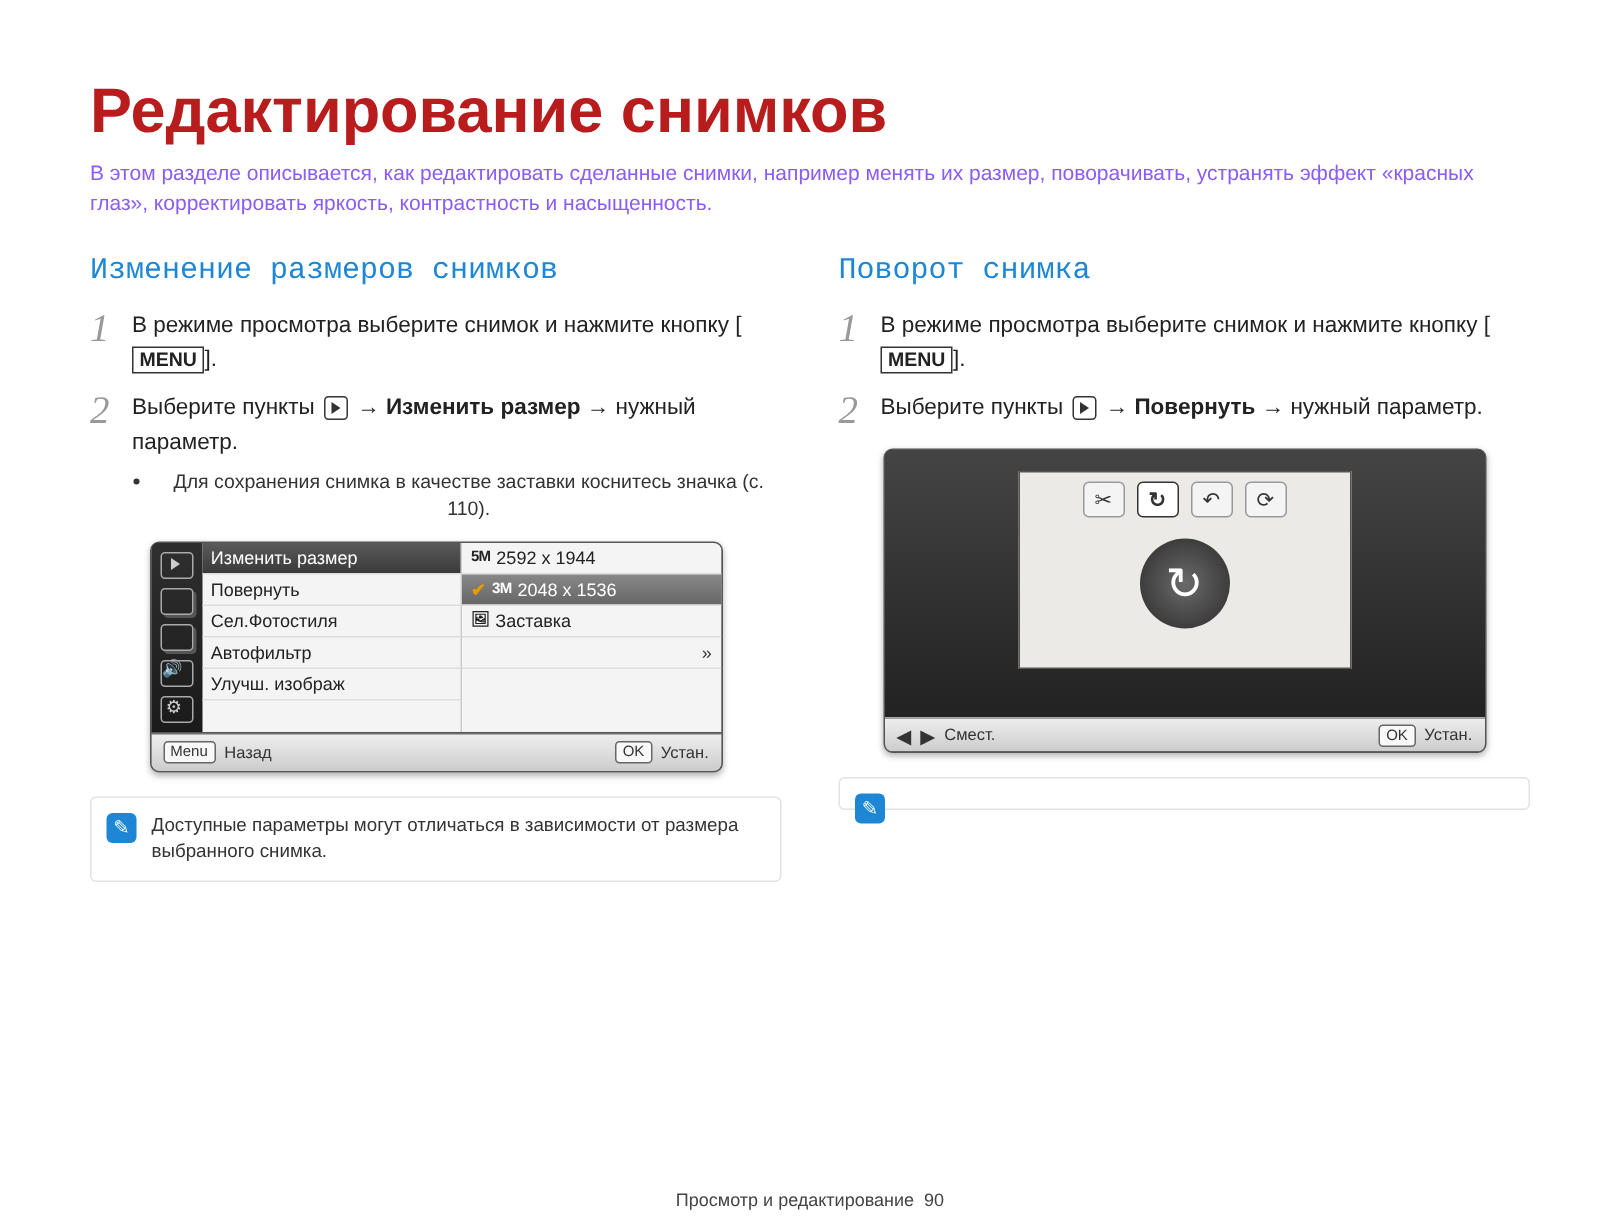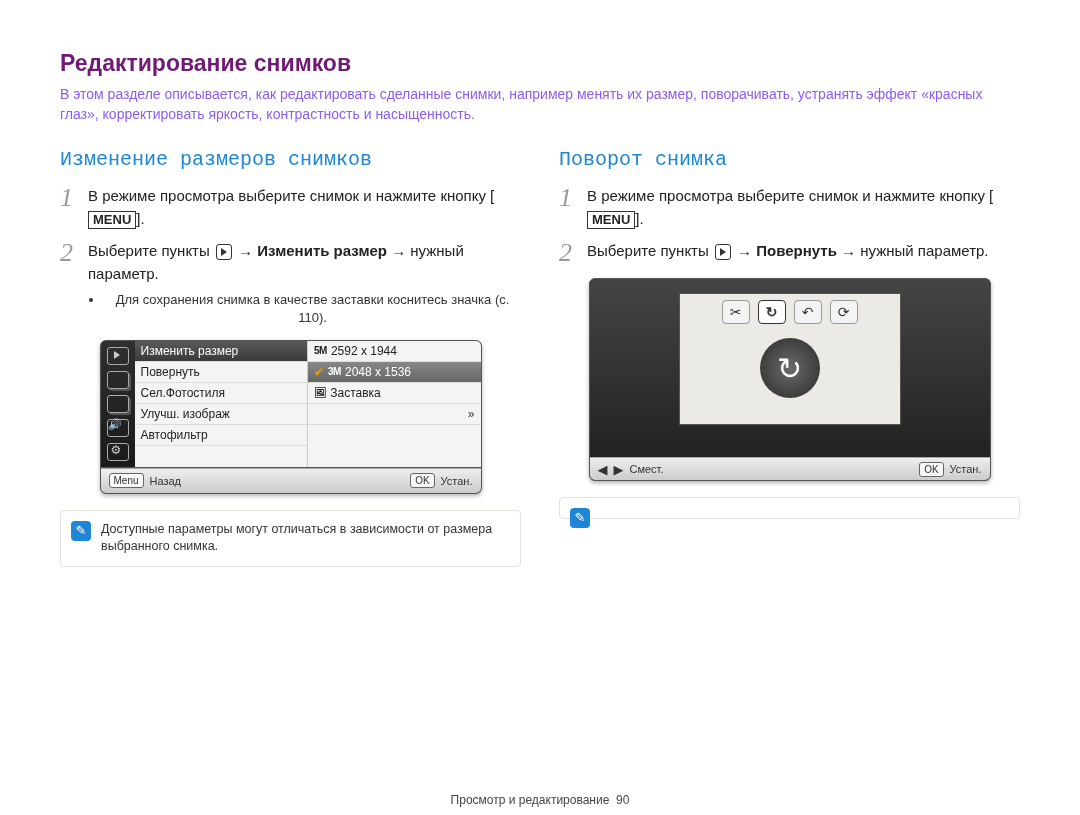--- a/index.html
+++ b/index.html
@@ -11,22 +11,22 @@
     width: 1080px;
   }
   .page {
     width: 1080px;
     height: 815px;
     position: relative;
     box-sizing: border-box;
     padding: 50px 60px 0 60px;
   }
   h1.title {
-    color: #701a75;
-    font-size: 23px;
+    color: #b91c1c;
+    font-size: 42px;
     font-weight: bold;
     margin: 0 0 8px 0;
   }
   p.intro {
     font-size: 14px;
     line-height: 1.4;
     margin: 0 0 24px 0;
     color: #8b5cf6;
   }
   .cols {
@@ -333,22 +333,22 @@
             <span class="side-ico multi"></span>
             <span class="side-ico multi"></span>
             <span class="side-ico sound"></span>
             <span class="side-ico gear"></span>
           </div>
           <div class="cam1-lists">
             <div class="menu-col">
               <div class="mrow sel">Изменить размер</div>
               <div class="mrow">Повернуть</div>
               <div class="mrow">Сел.Фотостиля</div>
+              <div class="mrow">Автофильтр</div>
               <div class="mrow">Улучш. изображ</div>
-              <div class="mrow">Автофильтр</div>
             </div>
             <div class="opt-col">
               <div class="opt-row">
                 <span class="mp">5M</span>
                 <span>2592 x 1944</span>
               </div>
               <div class="opt-row sel">
                 <span class="chk">✔</span>
                 <span class="mp">3M</span>
                 <span>2048 x 1536</span>

